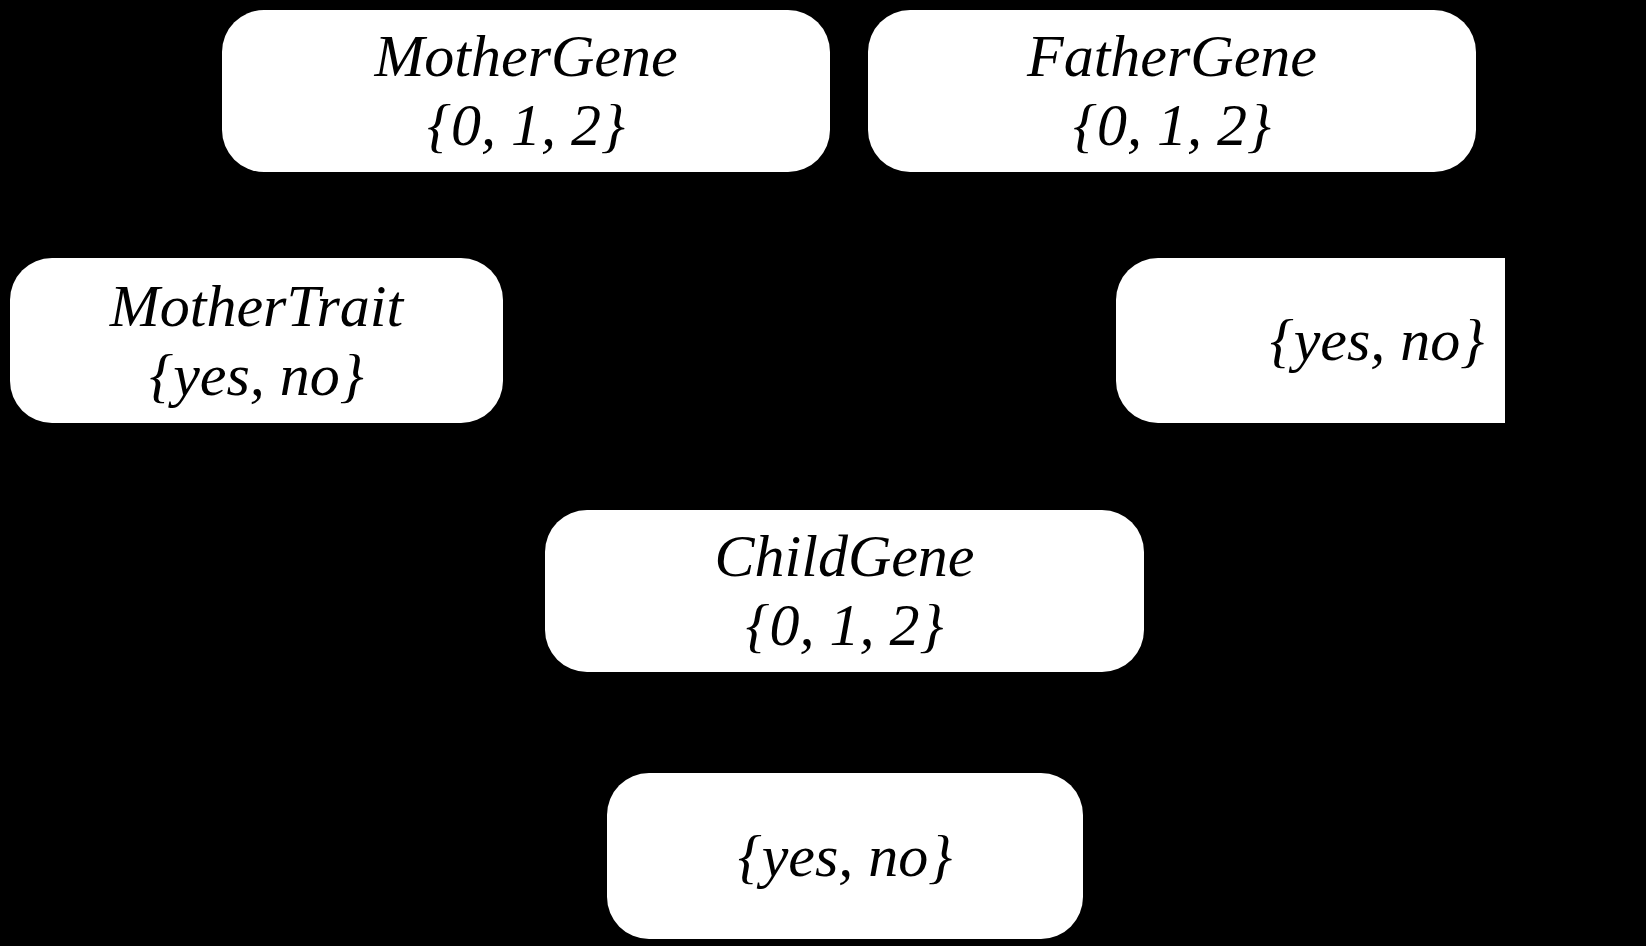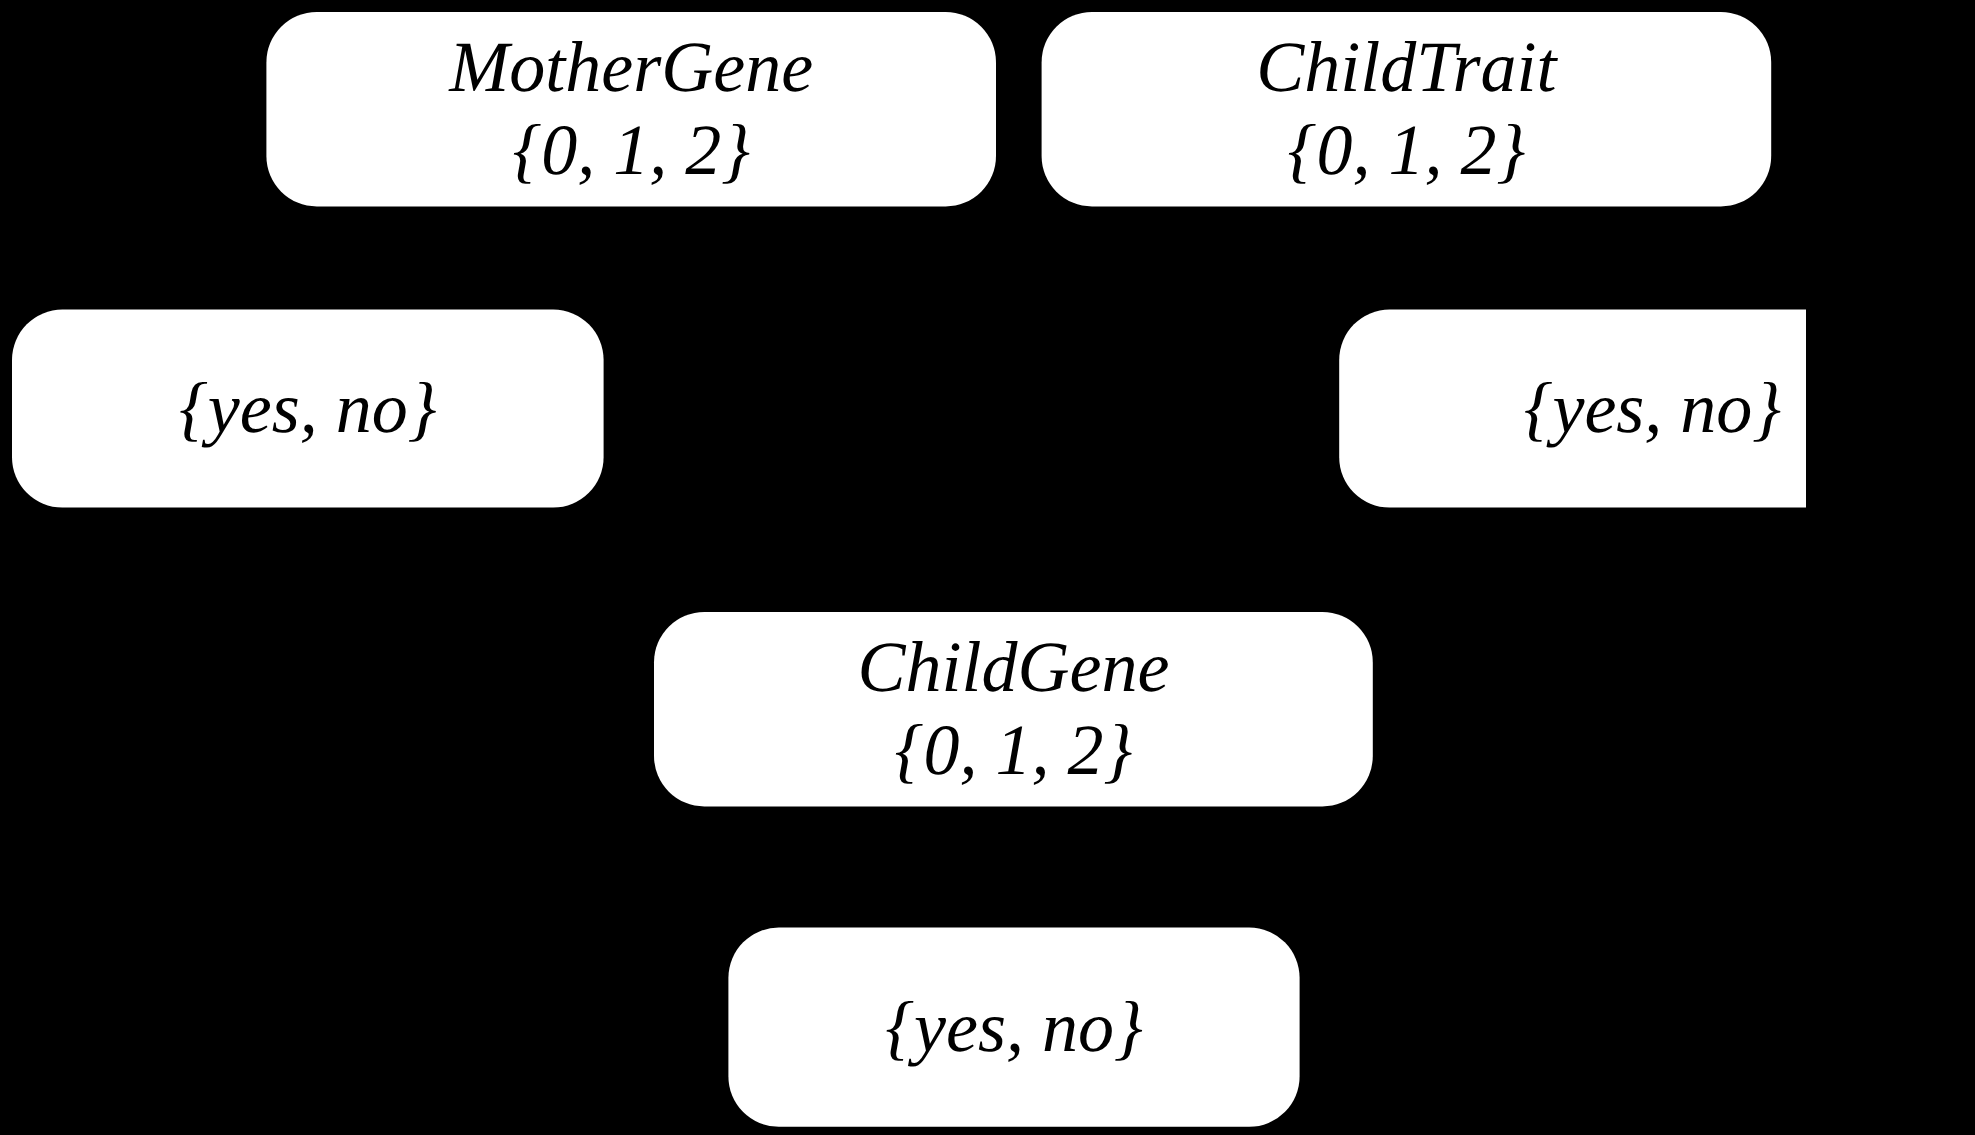--- a/index.html
+++ b/index.html
@@ -43,25 +43,26 @@
 <body>
 
 <div class="canvas">
 
   <div class="node" id="node-mother-gene">
     <span class="line">MotherGene</span>
     <span class="line">{0, 1, 2}</span>
   </div>
 
   <div class="node" id="node-father-gene">
-    <span class="line">ChildTrait</span>
+    <span class="line">FatherGene</span>
     <span class="line">{0, 1, 2}</span>
   </div>
 
   <div class="node" id="node-mother-trait">
+    <span class="line">MotherTrait</span>
     <span class="line">{yes, no}</span>
   </div>
 
   <div class="node" id="node-father-trait">
     <span class="line">{yes, no}</span>
   </div>
 
   <div class="node" id="node-child-gene">
     <span class="line">ChildGene</span>
     <span class="line">{0, 1, 2}</span>

